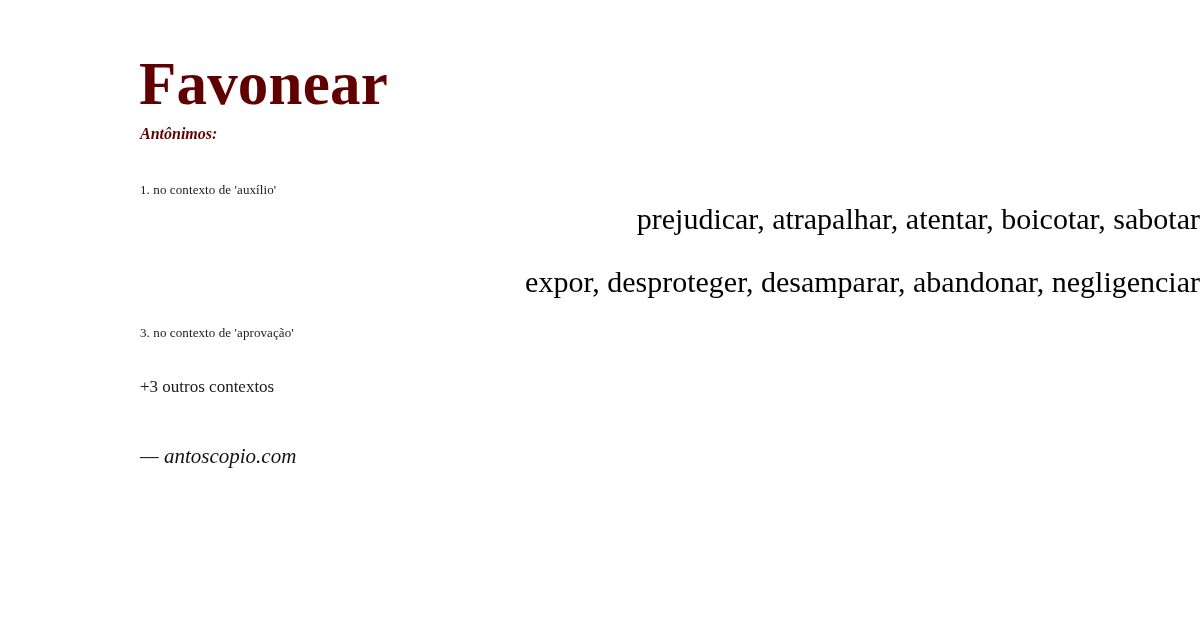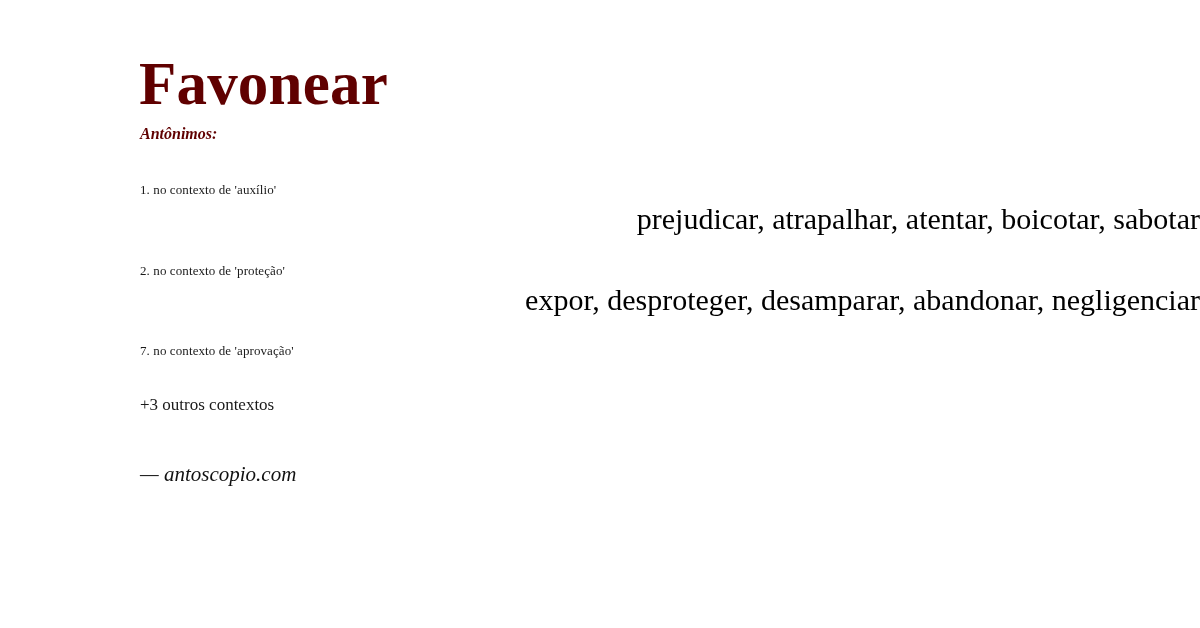--- a/index.html
+++ b/index.html
@@ -82,26 +82,25 @@
   <div class="subtitle">Antônimos:</div>
 
   <div class="senses">
 
     <div class="sense">
       <div class="sense-label">1. no contexto de 'auxílio'</div>
       <div class="sense-words">prejudicar, atrapalhar, atentar, boicotar, sabotar</div>
     </div>
 
     <div class="sense">
-      <div class="sense-label">2. no contexto de 'proteção'</div>
       <div class="sense-words">expor, desproteger, desamparar, abandonar, negligenciar</div>
     </div>
 
     <div class="sense">
-      <div class="sense-label">7. no contexto de 'aprovação'</div>
+      <div class="sense-label">3. no contexto de 'aprovação'</div>
     </div>
 
   </div>
 
   <div class="more-contexts">+3 outros contextos</div>
 
   <div class="source">— antoscopio.com</div>
 
 </div>
 

